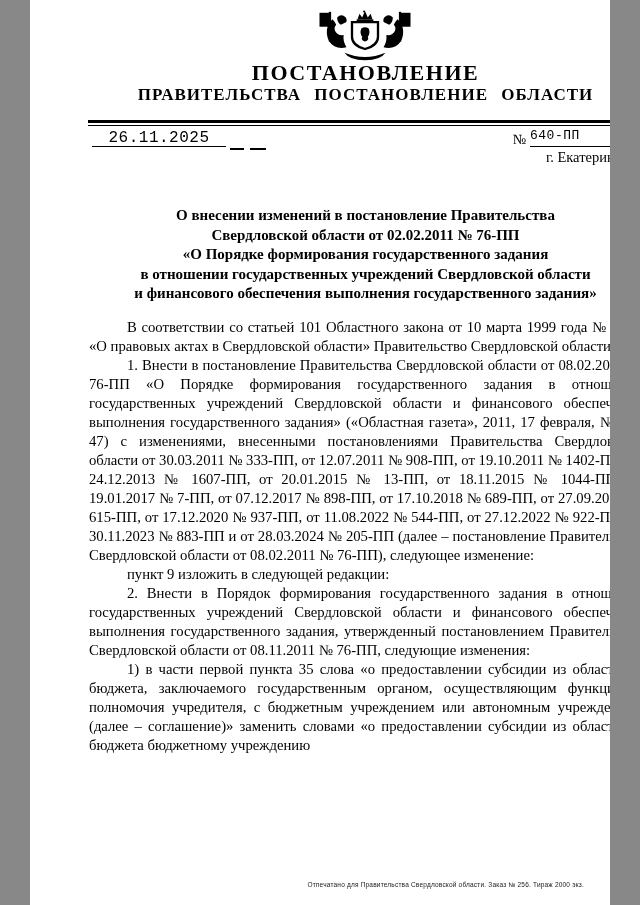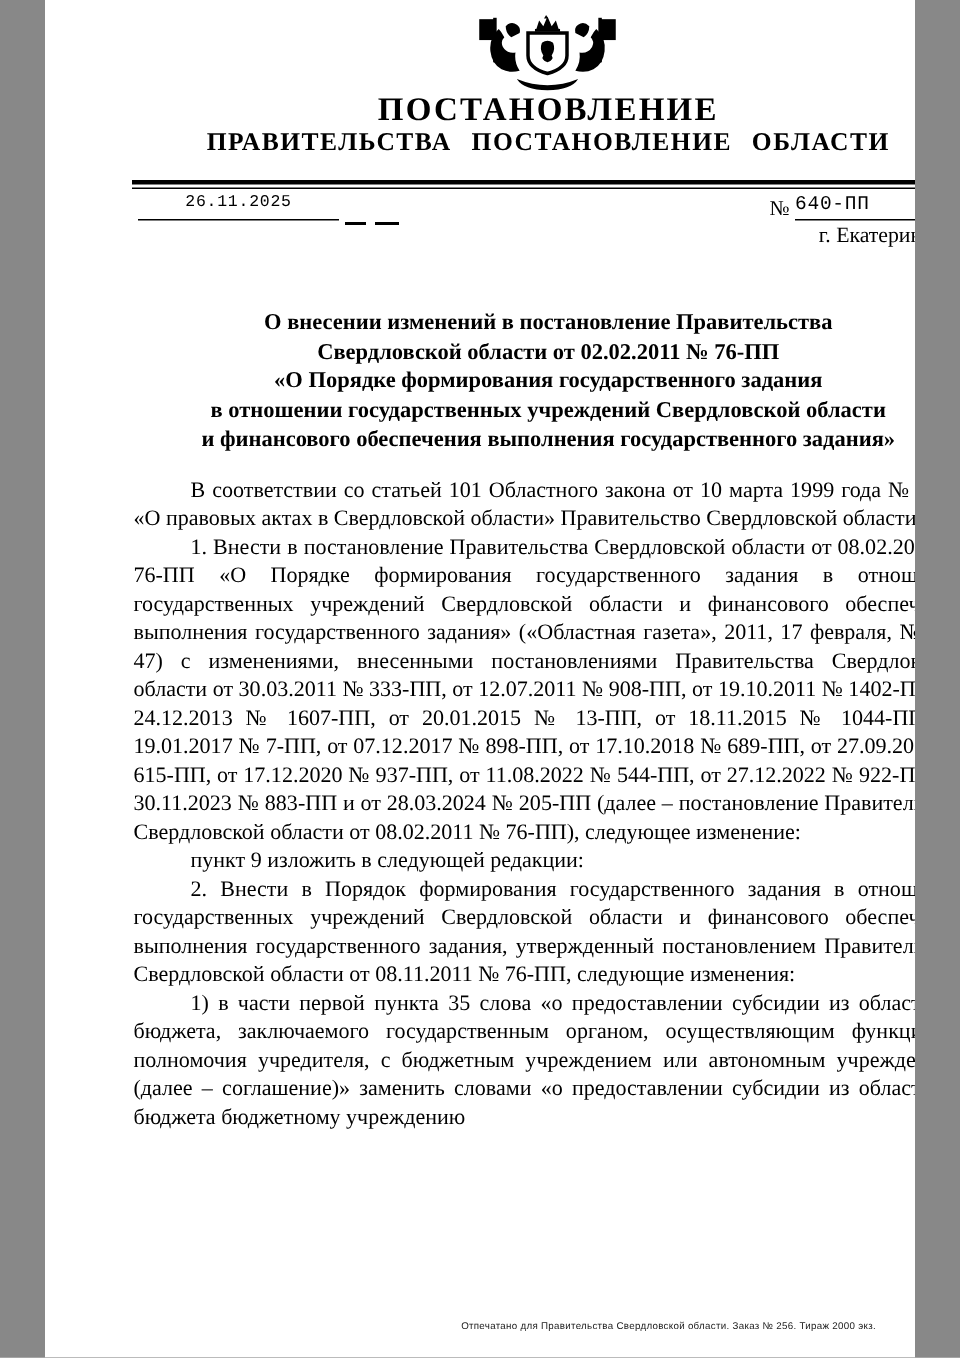--- a/index.html
+++ b/index.html
@@ -15,21 +15,21 @@
   }
   .doc-org {
     position:absolute; top:85px; left:59px; width:553px; text-align:center;
     font-weight:bold; font-size:17px; letter-spacing:1px; word-spacing:8px; white-space:nowrap;
   }
   .rule-thick { position:absolute; top:120px; left:58px; width:560px; height:3px; background:#000; }
   .rule-thin  { position:absolute; top:125px; left:58px; width:560px; height:1px; background:#000; }
   .mono { font-family:"Liberation Mono", monospace; }
   .date-value {
     position:absolute; top:129px; left:62px; width:134px; text-align:center;
-    font-size:11px; letter-spacing:0.5px;
+    font-size:16px; letter-spacing:0.5px;
   }
   .date-underline { position:absolute; top:146px; left:62px; width:134px; height:1px; background:#000; }
   .date-dashes {
     position:absolute; top:148px; left:200px; width:36px; height:1.5px;
     background:linear-gradient(90deg,#000 0 14px,transparent 14px 20px,#000 20px 36px);
   }
   .num-label { position:absolute; top:132px; left:483px; font-size:14px; }
   .num-value {
     position:absolute; top:128px; left:500px; width:102px; text-align:left;
     font-size:13px; letter-spacing:0.5px;

